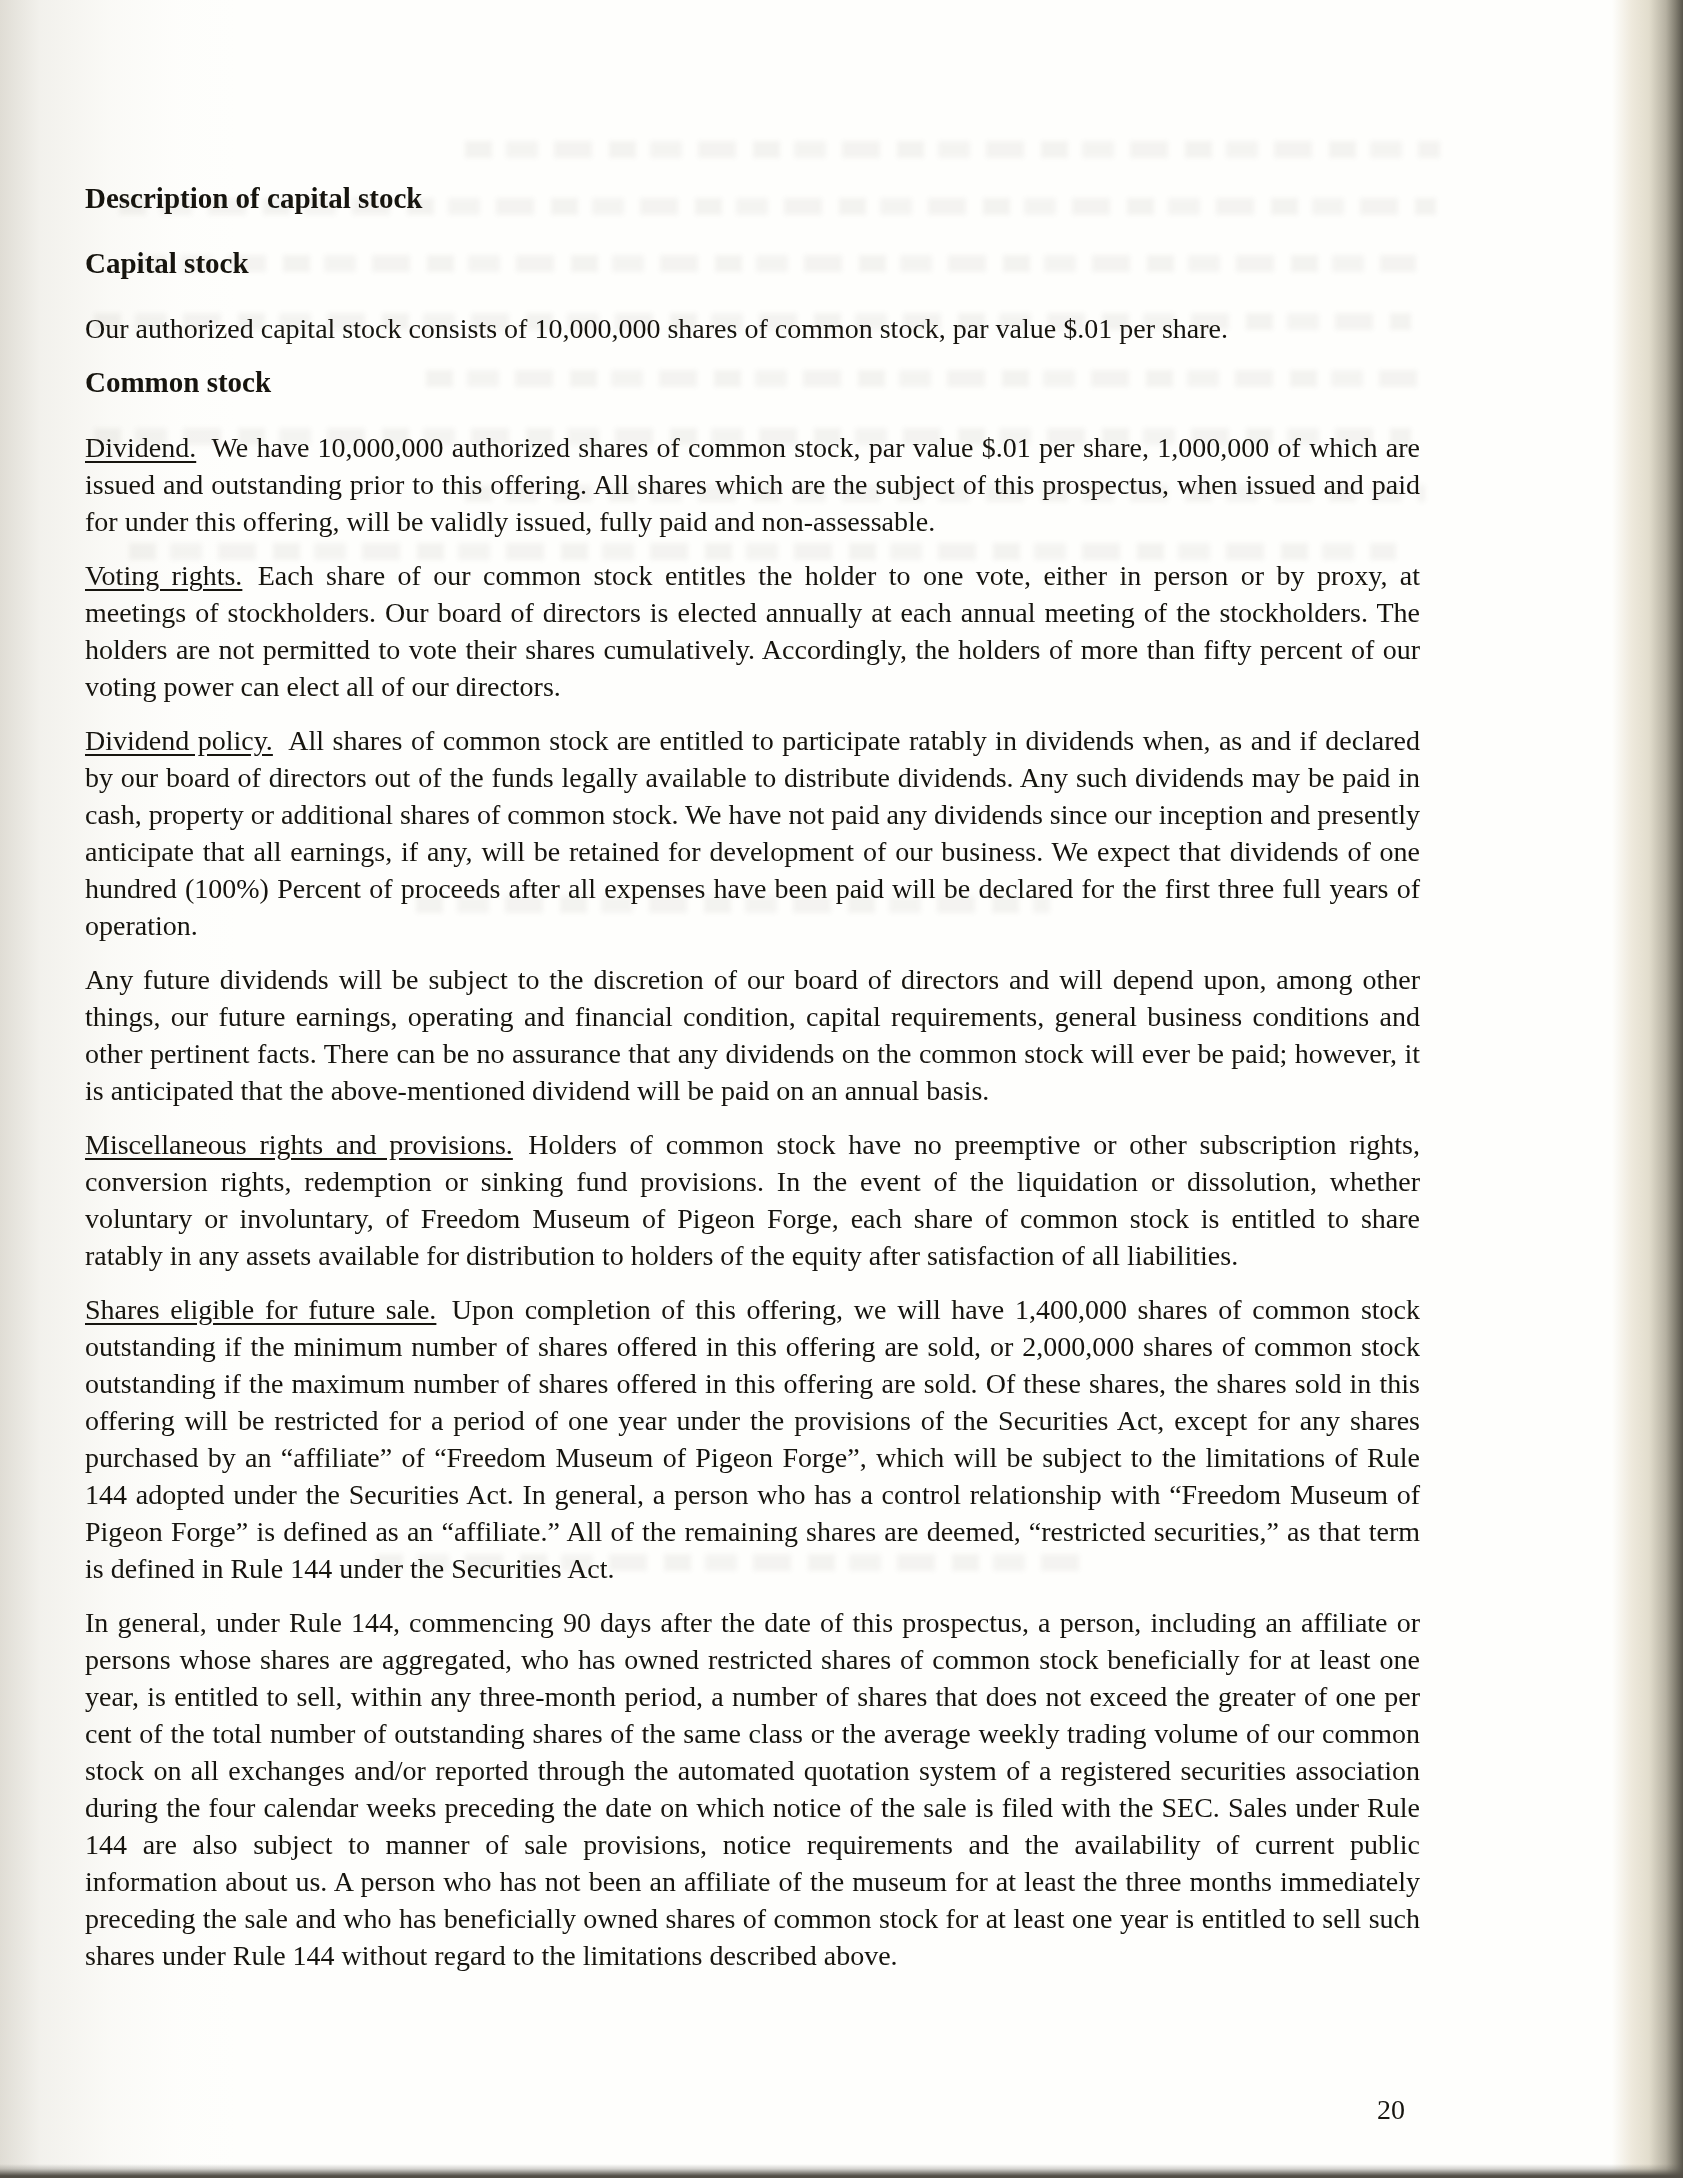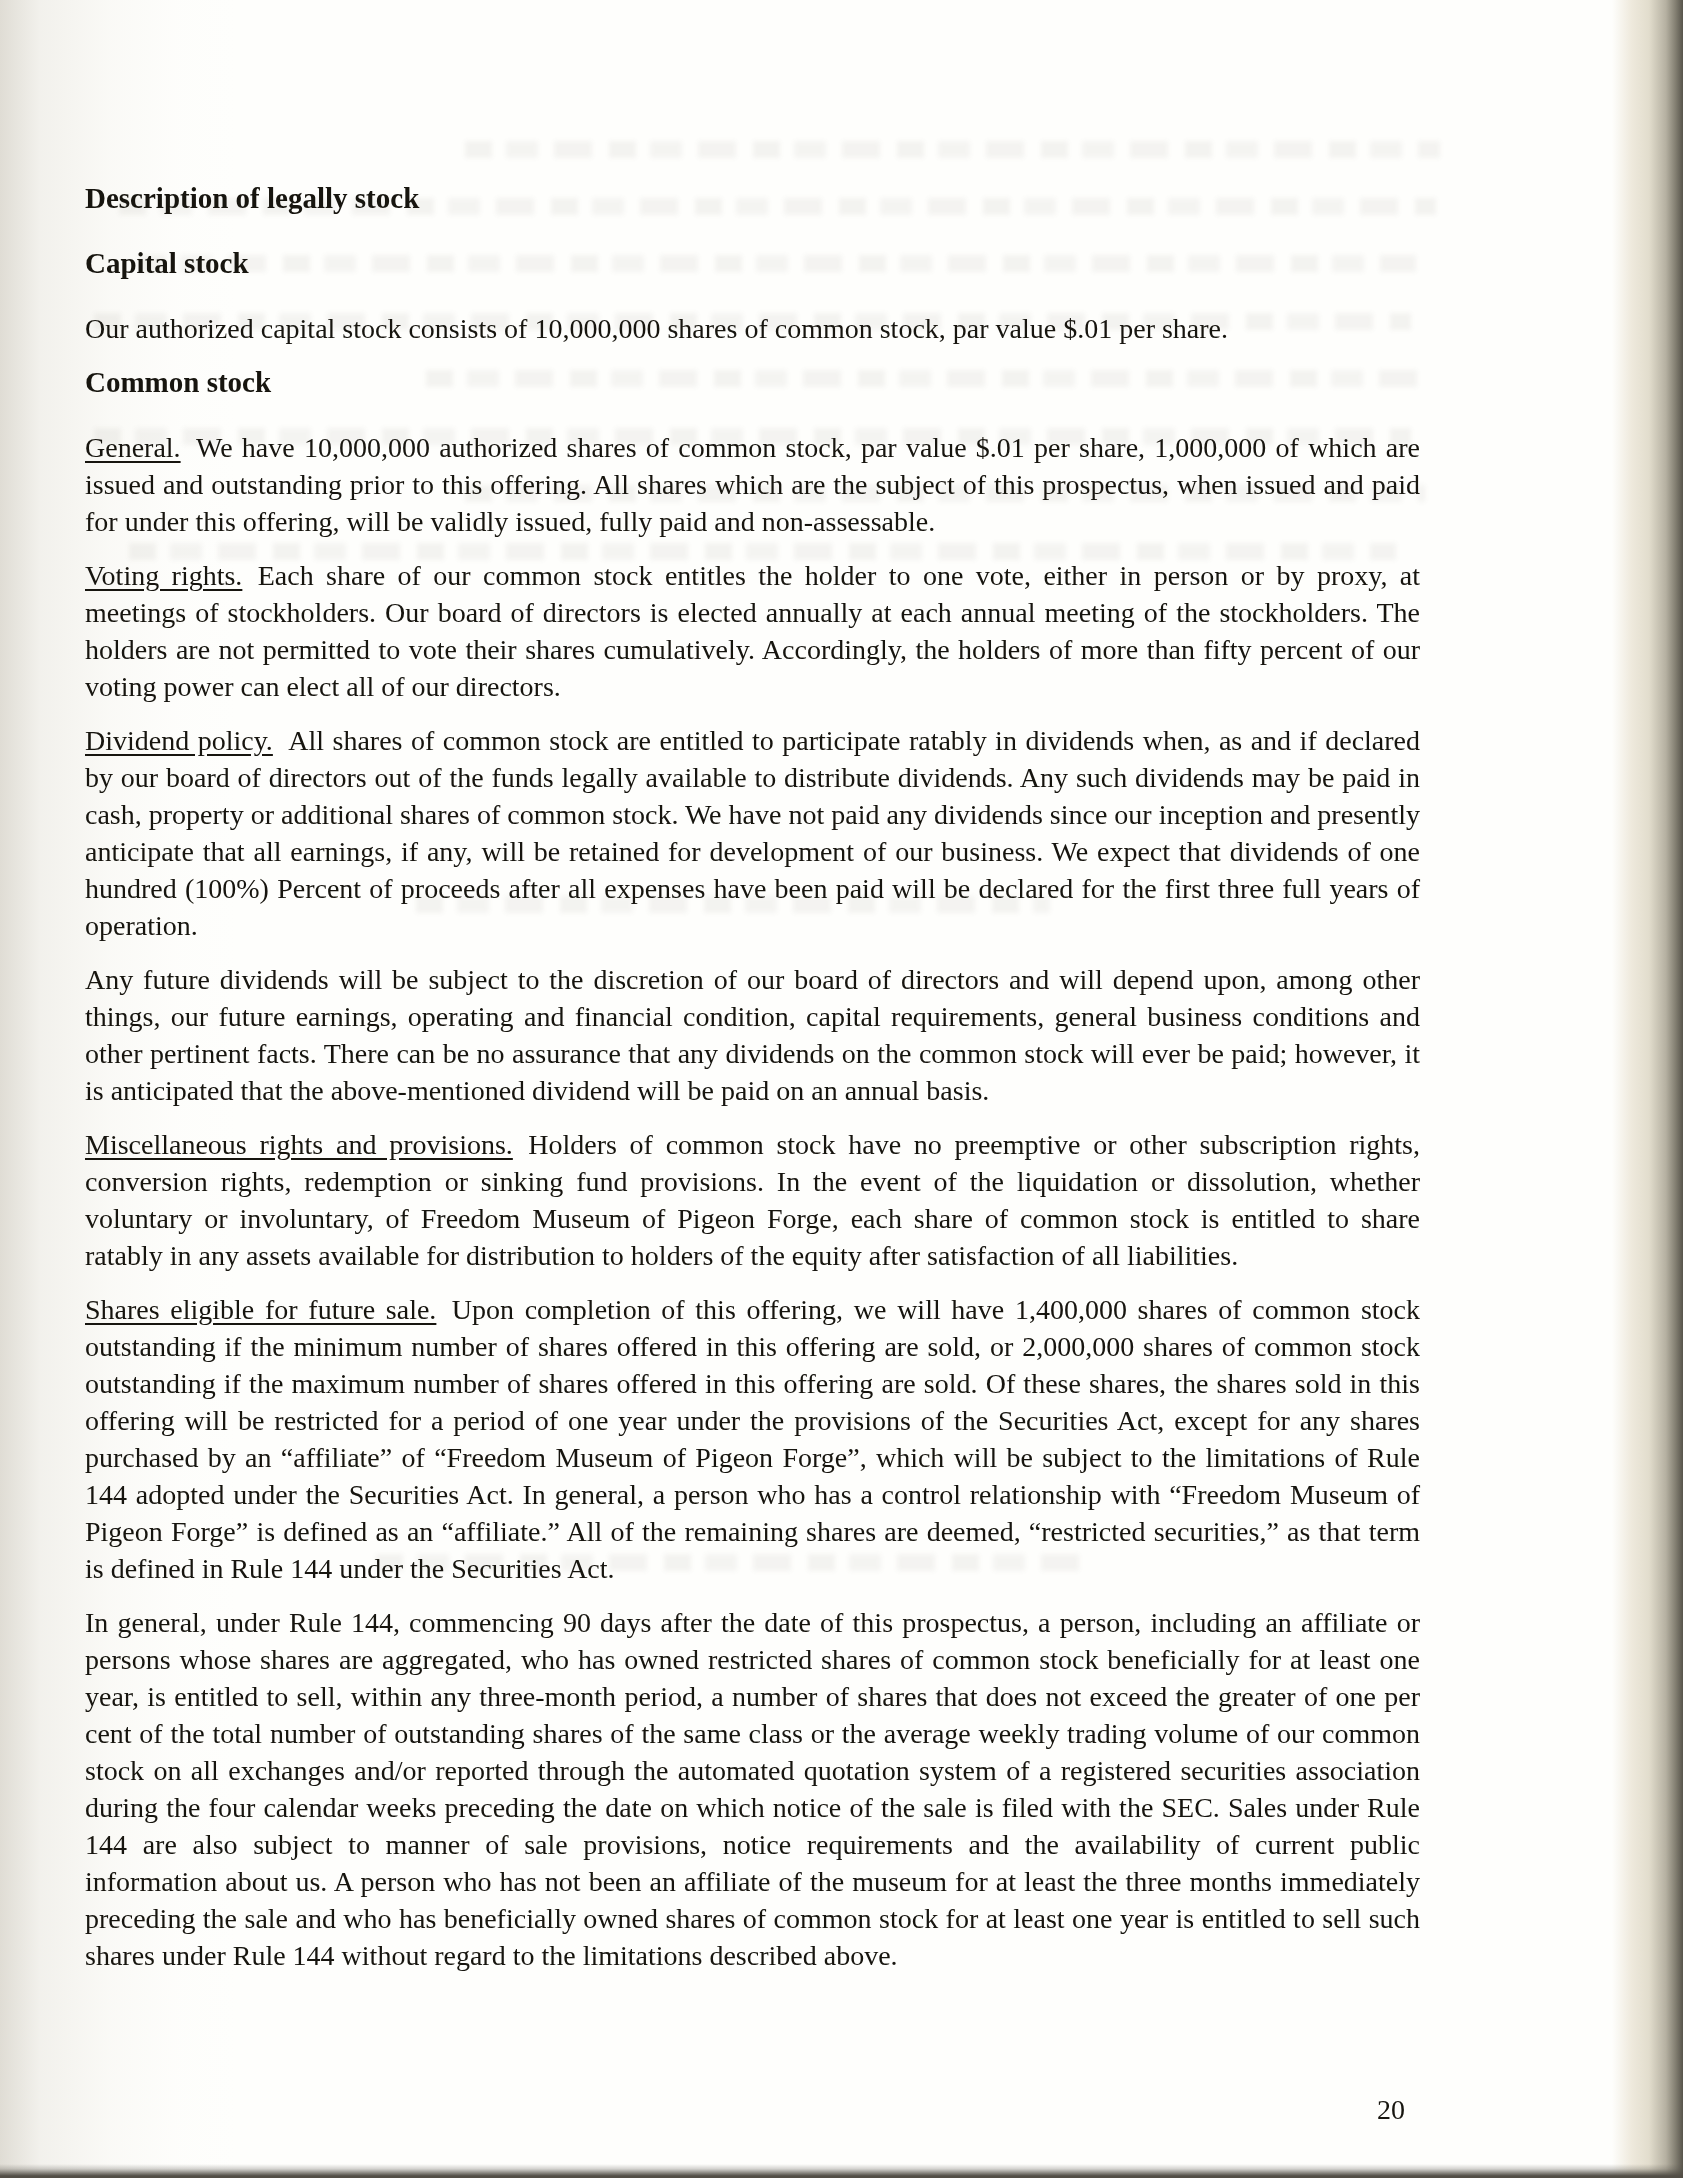--- a/index.html
+++ b/index.html
@@ -87,29 +87,29 @@
 <div class="ghost" style="left:94px;  top:313px; width:1317px;"></div>
 <div class="ghost" style="left:426px; top:370px; width:1000px;"></div>
 <div class="ghost" style="left:94px;  top:428px; width:1317px;"></div>
 <div class="ghost" style="left:465px; top:485px; width:960px;"></div>
 <div class="ghost" style="left:129px; top:543px; width:1267px;"></div>
 <div class="ghost" style="left:416px; top:896px; width:634px;"></div>
 <div class="ghost" style="left:376px; top:1554px; width:713px;"></div>
 
 <div class="doc">
 
-  <h2 class="heading">Description of legally stock</h2>
+  <h2 class="heading">Description of capital stock</h2>
 
   <h2 class="heading">Capital stock</h2>
 
   <p class="para"><span>Our authorized capital stock consists of 10,000,000 shares of common stock, par value $.01 per share.</span></p>
 
   <h2 class="heading">Common stock</h2>
 
-  <p class="para"><span class="lead">General.</span><span>We have 10,000,000 authorized shares of common stock, par value $.01 per share, 1,000,000 of which are issued and outstanding prior to this offering. All shares which are the subject of this prospectus, when issued and paid for under this offering, will be validly issued, fully paid and non-assessable.</span></p>
+  <p class="para"><span class="lead">Dividend.</span><span>We have 10,000,000 authorized shares of common stock, par value $.01 per share, 1,000,000 of which are issued and outstanding prior to this offering. All shares which are the subject of this prospectus, when issued and paid for under this offering, will be validly issued, fully paid and non-assessable.</span></p>
 
   <p class="para"><span class="lead">Voting rights.</span><span>Each share of our common stock entitles the holder to one vote, either in person or by proxy, at meetings of stockholders.  Our board of directors is elected annually at each annual meeting of the stockholders.  The holders are not permitted to vote their shares cumulatively.  Accordingly, the holders of more than fifty percent of our voting power can elect all of our directors.</span></p>
 
   <p class="para"><span class="lead">Dividend policy.</span><span>All shares of common stock are entitled to participate ratably in dividends when, as and if declared by our board of directors out of the funds legally available to distribute dividends.  Any such dividends may be paid in cash, property or additional shares of common stock.  We have not paid any dividends since our inception and presently anticipate that all earnings, if any, will be retained for development of our business.  We expect that dividends of one hundred (100%) Percent of proceeds after all expenses have been paid will be declared for the first three full years of operation.</span></p>
 
   <p class="para"><span>Any future dividends will be subject to the discretion of our board of directors and will depend upon, among other things, our future earnings, operating and financial condition, capital requirements, general business conditions and other pertinent facts.  There can be no assurance that any dividends on the common stock will ever be paid; however, it is anticipated that the above-mentioned dividend will be paid on an annual basis.</span></p>
 
   <p class="para"><span class="lead">Miscellaneous rights and provisions.</span><span>Holders of common stock have no preemptive or other subscription rights, conversion rights, redemption or sinking fund provisions.  In the event of the liquidation or dissolution, whether voluntary or involuntary, of Freedom Museum of Pigeon Forge, each share of common stock is entitled to share ratably in any assets available for distribution to holders of the equity after satisfaction of all liabilities.</span></p>
 
   <p class="para"><span class="lead">Shares eligible for future sale.</span><span>Upon completion of this offering, we will have 1,400,000 shares of common stock outstanding if the minimum number of shares offered in this offering are sold, or 2,000,000 shares of common stock outstanding if the maximum number of shares offered in this offering are sold.  Of these shares, the shares sold in this offering will be restricted for a period of one year under the provisions of the Securities Act, except for any shares purchased by an “affiliate” of “Freedom Museum of Pigeon Forge”, which will be subject to the limitations of Rule 144 adopted under the Securities Act.  In general, a person who has a control relationship with “Freedom Museum of Pigeon Forge” is defined as an “affiliate.”  All of the remaining shares are deemed, “restricted securities,” as that term is defined in Rule 144 under the Securities Act.</span></p>

